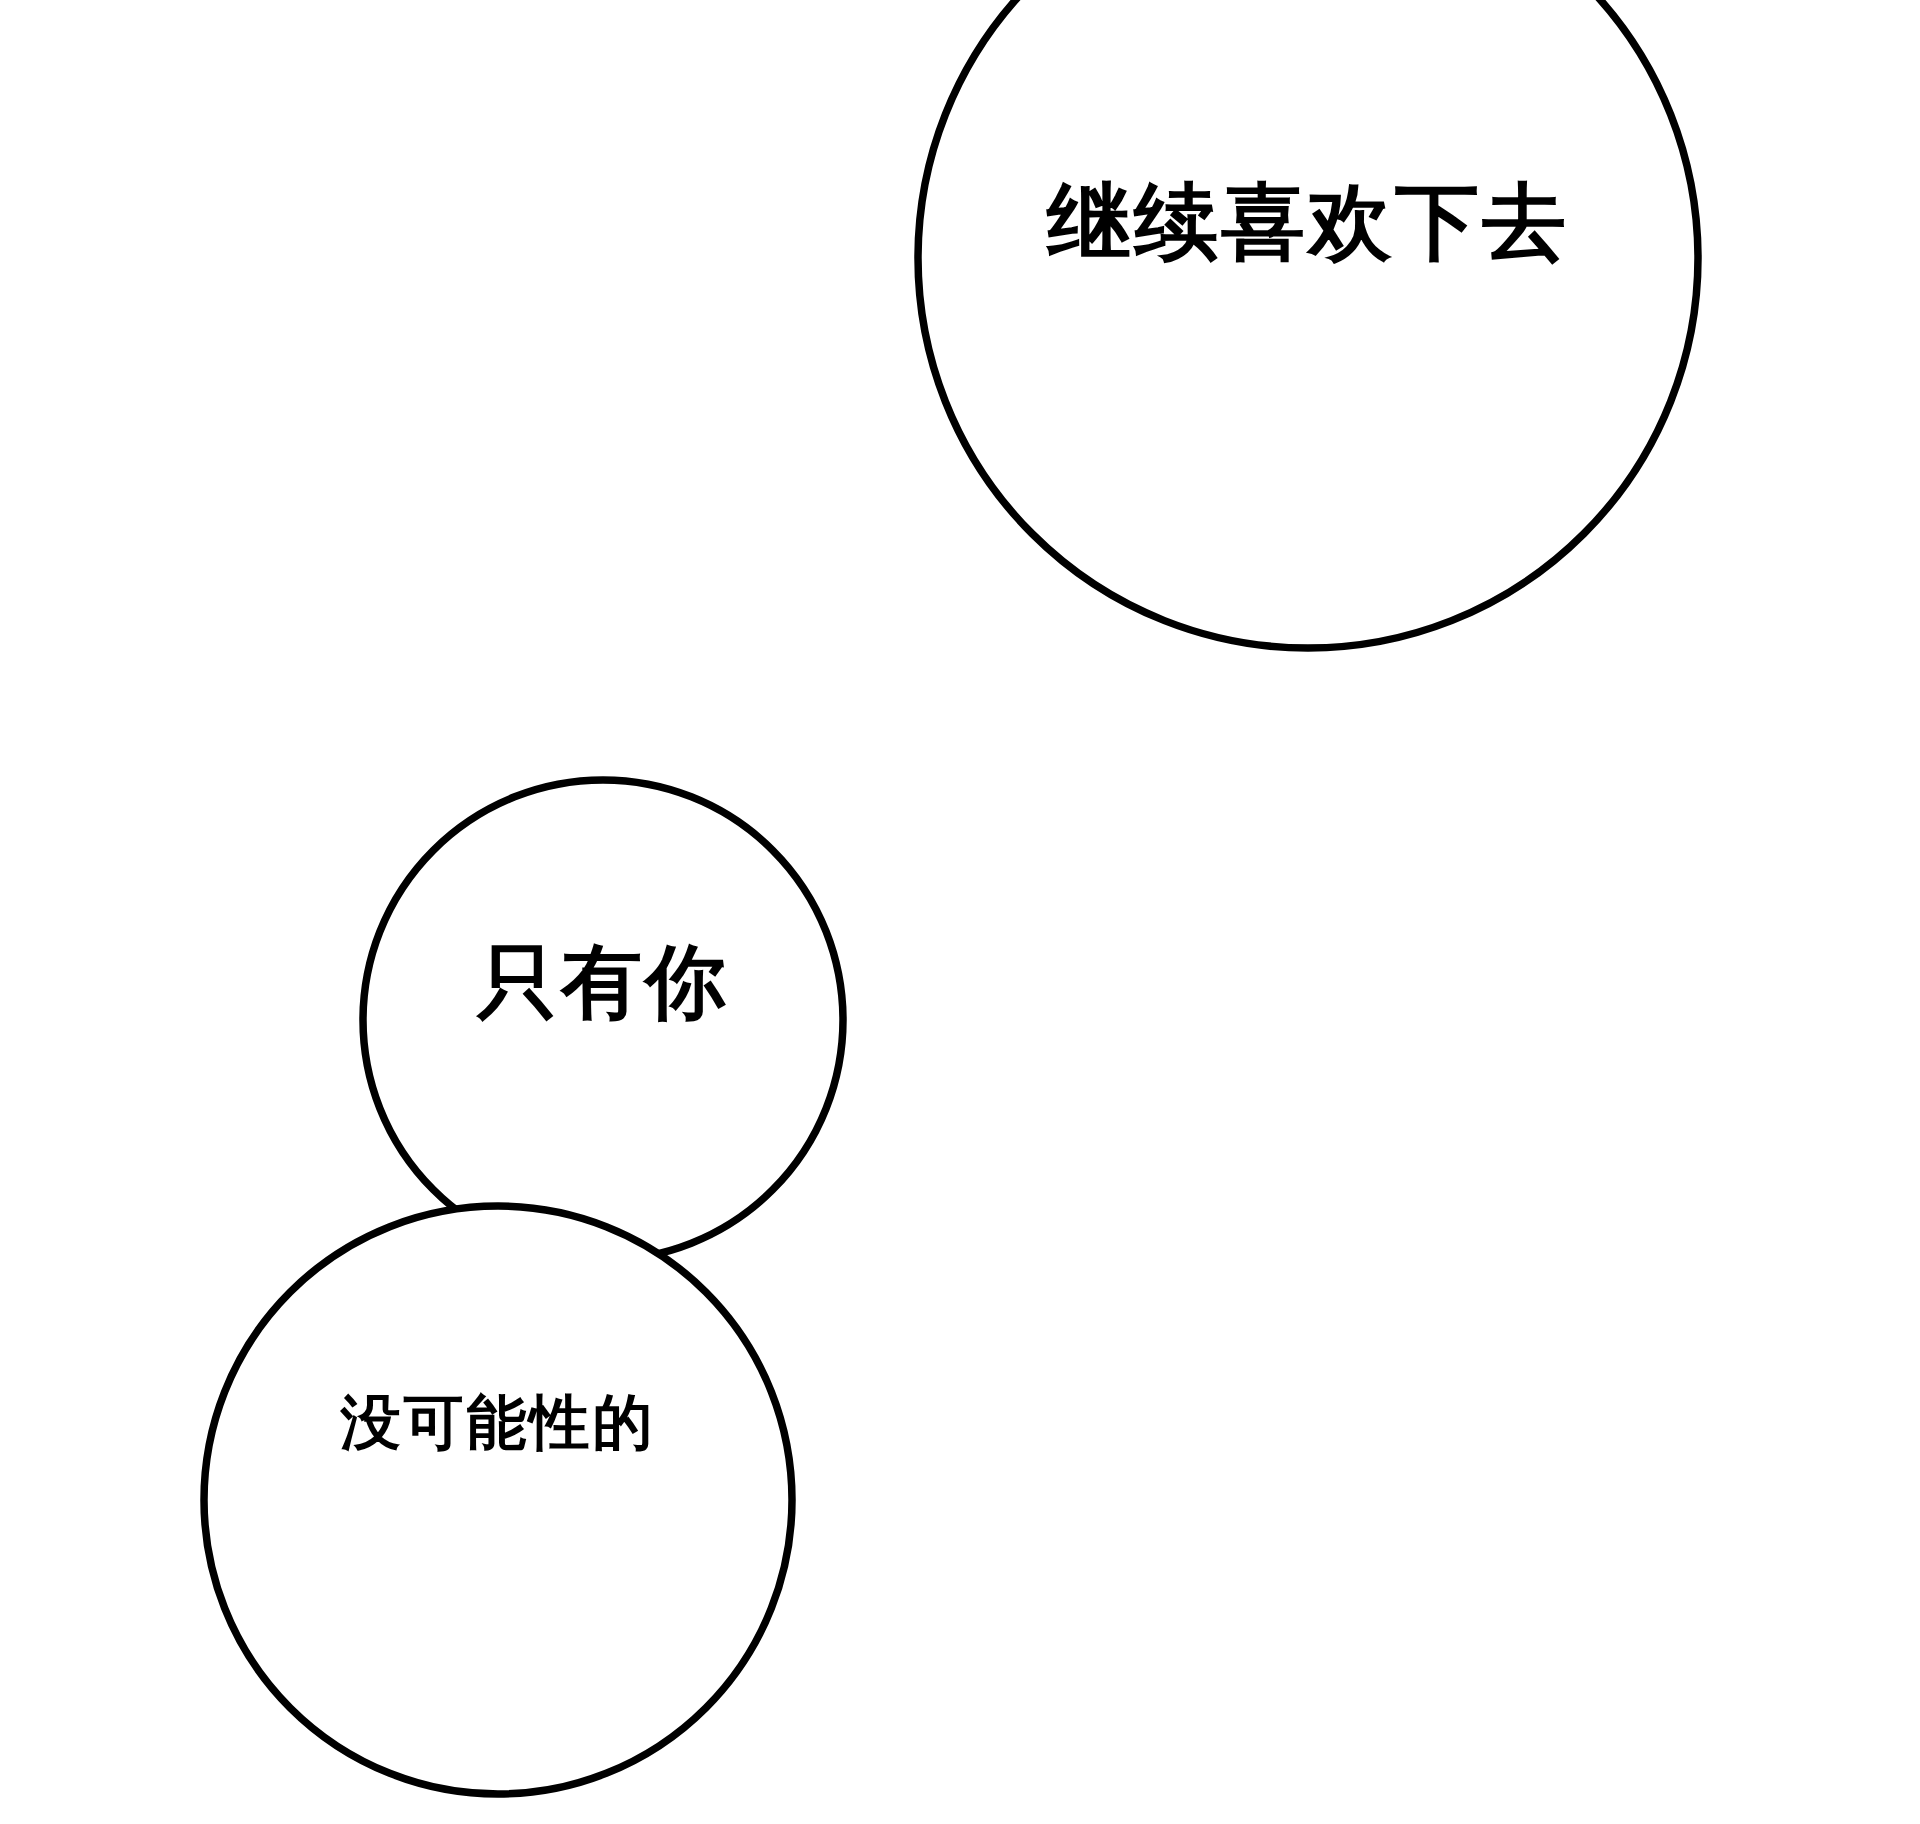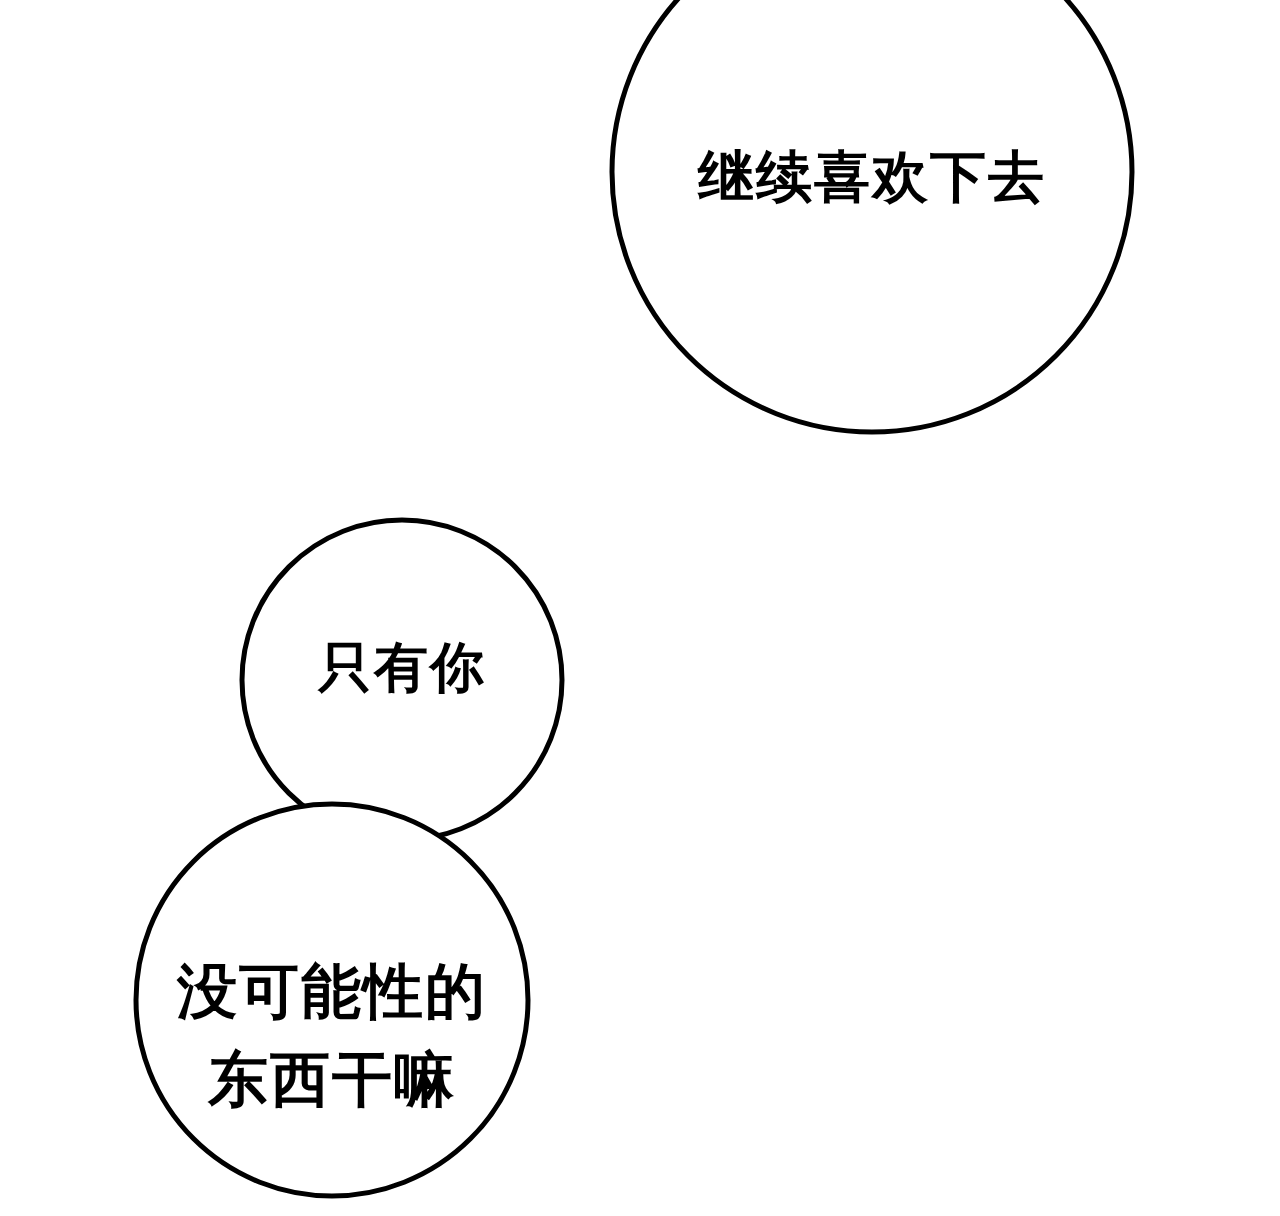--- a/index.html
+++ b/index.html
@@ -23,44 +23,43 @@
     height: 1216px;
     display: block;
   }
   .speech-text {
     position: absolute;
     text-align: center;
     color: #000000;
     font-weight: 700;
     letter-spacing: 2px;
     white-space: nowrap;
-    margin-top: 28px;
   }
   .speech-text .line {
     display: block;
   }
   .text-top {
     left: 622px;
     top: 112px;
     width: 500px;
     font-size: 56px;
     line-height: 1.32;
   }
   .text-middle {
     left: 252px;
-    top: 604px;
+    top: 619px;
     width: 300px;
     font-size: 54px;
     line-height: 1.32;
   }
   .text-bottom {
     left: 132px;
     top: 920px;
     width: 400px;
-    font-size: 60px;
+    font-size: 40px;
     line-height: 1.46;
   }
 </style>
 </head>
 <body>
 
 <div class="panel">
 
   <svg class="bubble-svg" viewBox="0 0 1280 1216" xmlns="http://www.w3.org/2000/svg">
 
@@ -74,16 +73,15 @@
   <div class="speech-text text-top">
     <span class="line">继续喜欢下去</span>
   </div>
 
   <div class="speech-text text-middle">
     <span class="line">只有你</span>
   </div>
 
   <div class="speech-text text-bottom">
     <span class="line">没可能性的</span>
-    <span class="line">东西干嘛</span>
   </div>
 
 </div>
 
 </body></html>

